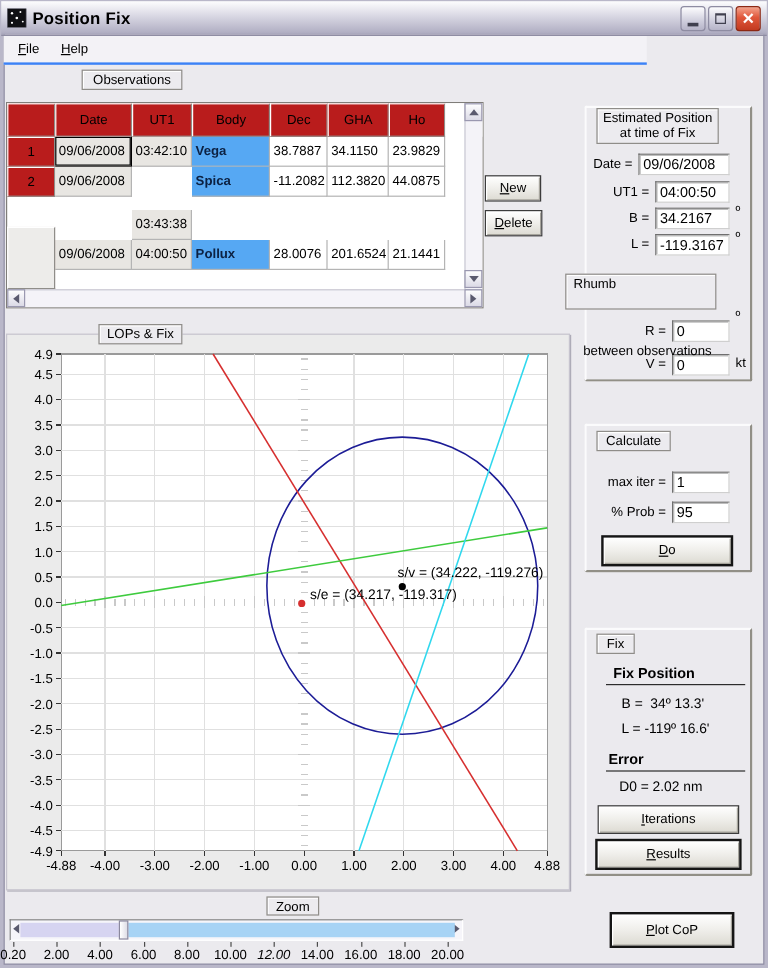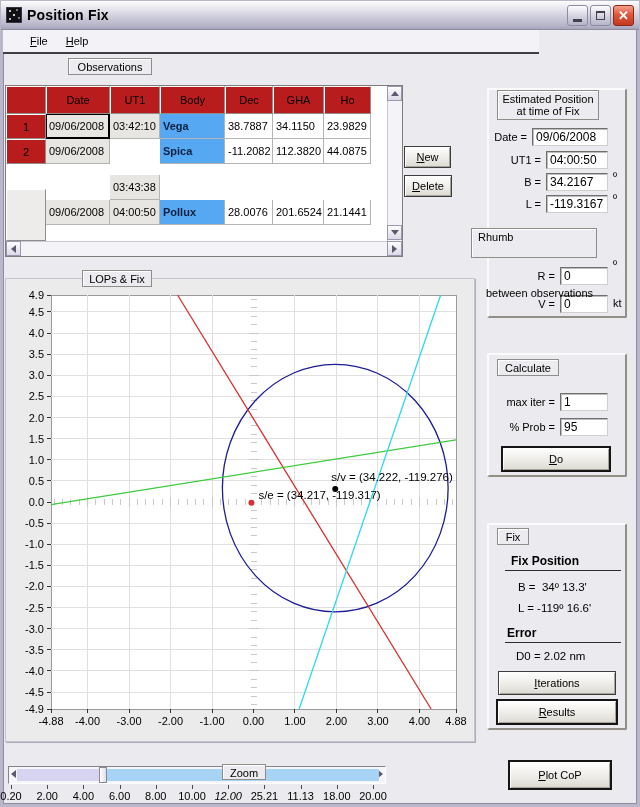--- a/index.html
+++ b/index.html
@@ -15,21 +15,21 @@
   .title-text{font-size:14px;font-weight:bold;flex:1;letter-spacing:.2px;}
   .tb-btn{width:21px;height:21px;margin-left:2px;border-radius:3px;display:flex;
     align-items:center;justify-content:center;flex:0 0 auto;
     background:linear-gradient(#fdfdfe,#cfcedd 60%,#b6b4c8);border:1px solid #8e8ca2;}
   .tb-btn.close{background:linear-gradient(#f4a38c,#e0573b 45%,#c23a20);border:1px solid #8c2814;
     color:#fff;font-weight:bold;font-size:13px;}
   .glyph-min{width:9px;height:3px;background:#40404f;margin-top:10px;}
   .glyph-max{width:9px;height:9px;border:1px solid #40404f;border-top:2px solid #40404f;}
   
   .menubar{position:absolute;left:3px;top:30px;width:536px;height:24px;background:#f3f2f6;
-    border-bottom:2px solid #404040;display:flex;align-items:center;padding-left:18px;}
+    border-bottom:2px solid #3b82f6;display:flex;align-items:center;padding-left:3px;}
   .menu-item{padding:3px 9px;}
   .menu-item u{text-decoration:underline;}
   
   .plate{position:absolute;background:#ecebef;border:1px solid #8f8d89;
     box-shadow:inset 1px 1px 0 #fff;text-align:center;padding-top:2px;z-index:4;}
   .btn{position:absolute;display:flex;align-items:center;justify-content:center;
     background:linear-gradient(#ffffff,#efeeea 50%,#dcdad2);border:1px solid #3c3c3c;
     box-shadow:inset 1px 1px 0 #fff, inset -1px -1px 0 #a6a49c;cursor:default;}
   .btn.default{border:2px solid #151515;}
   .btn u{text-decoration:underline;}
@@ -436,21 +436,21 @@
   <div class="heading" style="left:505px;top:554px;width:116px;">Fix Position</div>
   <div class="stext" style="left:518px;top:581px;">B =  34º 13.3'</div>
   <div class="stext" style="left:518px;top:602px;">L = -119º 16.6'</div>
   <div class="heading" style="left:505px;top:626px;width:116px;padding-left:2px;">Error</div>
   <div class="stext" style="left:516px;top:650px;">D0 = 2.02 nm</div>
   <div class="btn" style="left:498px;top:671px;width:118px;height:24px;"><u>I</u>terations</div>
   <div class="btn default" style="left:496px;top:699px;width:122px;height:26px;"><u>R</u>esults</div>
 
   <div class="btn default" style="left:508px;top:760px;width:104px;height:30px;"><u>P</u>lot CoP</div>
 
-  <div class="plate" style="left:222px;top:747px;width:44px;height:16px;margin-top:17px;">Zoom</div>
+  <div class="plate" style="left:222px;top:747px;width:44px;height:16px;">Zoom</div>
   <div class="slider">
     <div class="sl-arrow" style="left:2px;">
         <div class="tri-lf"></div>
       </div>
     <div class="sl-arrow" style="right:2px;">
         <div class="tri-rt"></div>
       </div>
     <div class="sl-fill-lo" id="sl-lo" style="width: 82.2727px;"></div>
     <div class="sl-fill-hi" id="sl-hi" style="left: 98.2727px; width: 271.727px;"></div>
     <div class="sl-thumb" id="sl-thumb" style="left: 90.2727px;"></div>
@@ -464,22 +464,22 @@
       <div class="zlabel" style="left: 61.4px;">4.00</div>
       <div class="ztick" style="left: 119.6px;"></div>
       <div class="zlabel" style="left: 97.6px;">6.00</div>
       <div class="ztick" style="left: 155.8px;"></div>
       <div class="zlabel" style="left: 133.8px;">8.00</div>
       <div class="ztick" style="left: 192px;"></div>
       <div class="zlabel" style="left: 170px;">10.00</div>
       <div class="ztick" style="left: 228.2px;"></div>
       <div class="zlabel" style="left: 206.2px; font-style: italic;">12.00</div>
       <div class="ztick" style="left: 264.4px;"></div>
-      <div class="zlabel" style="left: 242.4px;">25.21</div>
+      <div class="zlabel" style="left: 242.4px;">14.00</div>
       <div class="ztick" style="left: 300.6px;"></div>
-      <div class="zlabel" style="left: 278.6px;">11.13</div>
+      <div class="zlabel" style="left: 278.6px;">16.00</div>
       <div class="ztick" style="left: 336.8px;"></div>
       <div class="zlabel" style="left: 314.8px;">18.00</div>
       <div class="ztick" style="left: 373px;"></div>
       <div class="zlabel" style="left: 351px;">20.00</div>
     </div>
 
 </div>
 
 </body></html>

